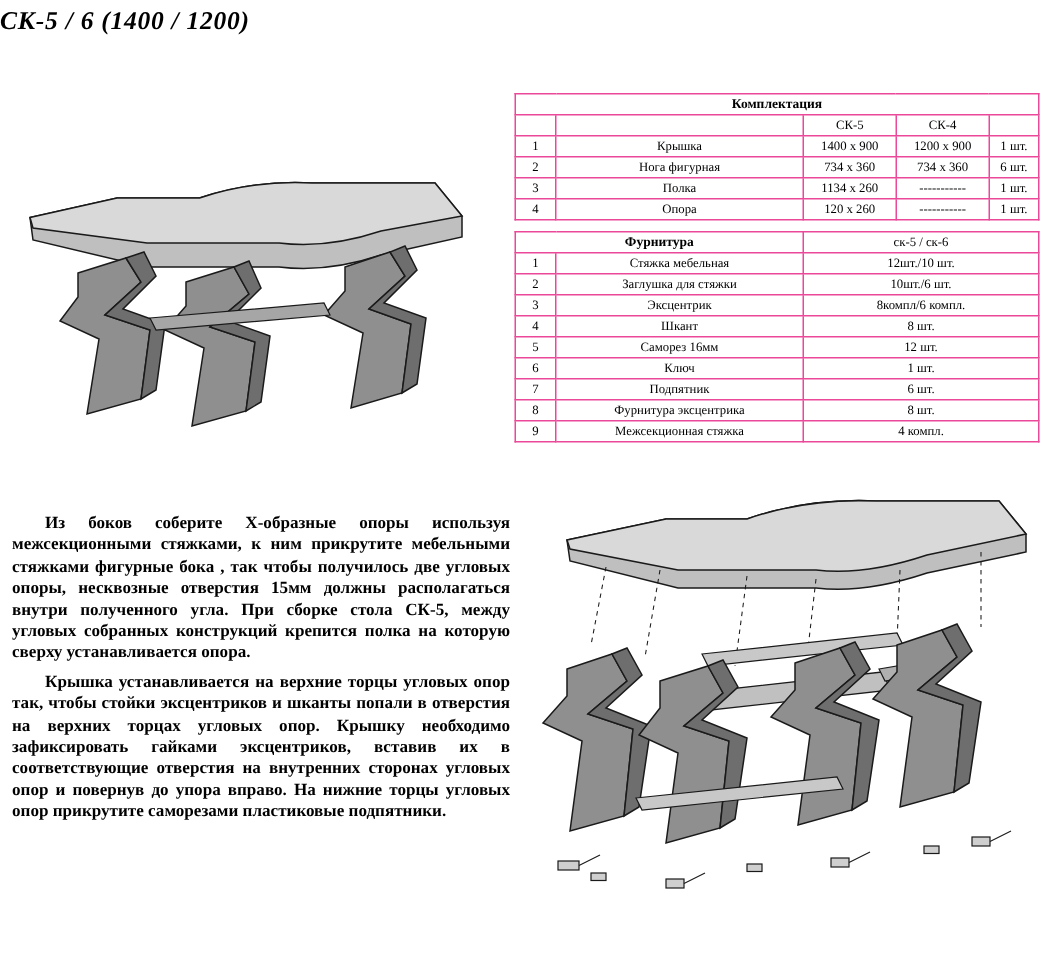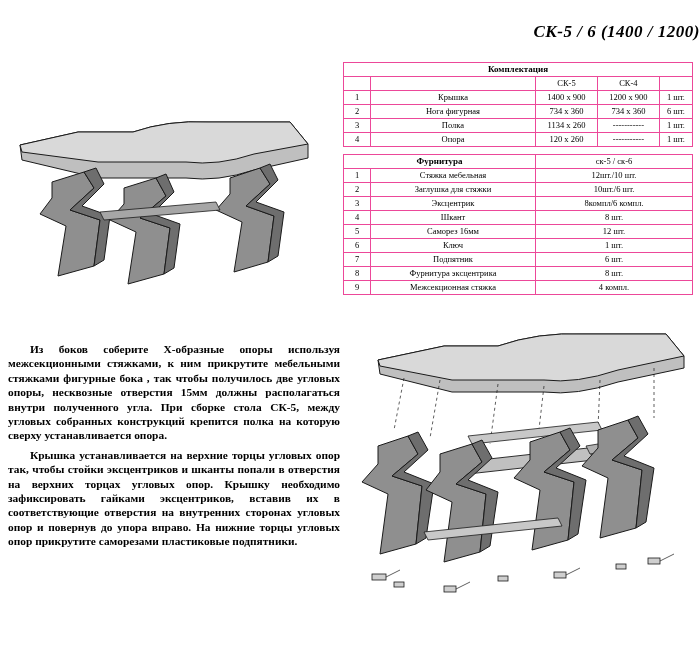--- a/index.html
+++ b/index.html
@@ -16,24 +16,24 @@
     overflow: hidden;
   }
   .page {
     position: relative;
     width: 700px;
     height: 649px;
   }
   
   .title {
     position: absolute;
-    top: 22px;
+    top: 4px;
     left: 0;
     width: 700px;
-    text-align: right;
+    text-align: left;
     font-family: "Liberation Serif", serif;
     font-weight: bold;
     font-style: italic;
     font-size: 17px;
     letter-spacing: 0.5px;
   }
   
   .fig-top-left {
     position: absolute;
     left: 8px;

